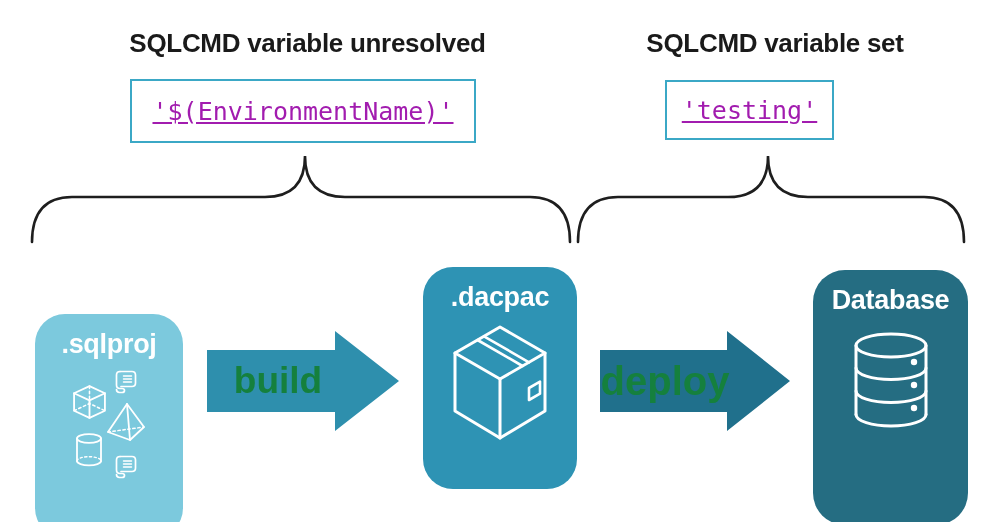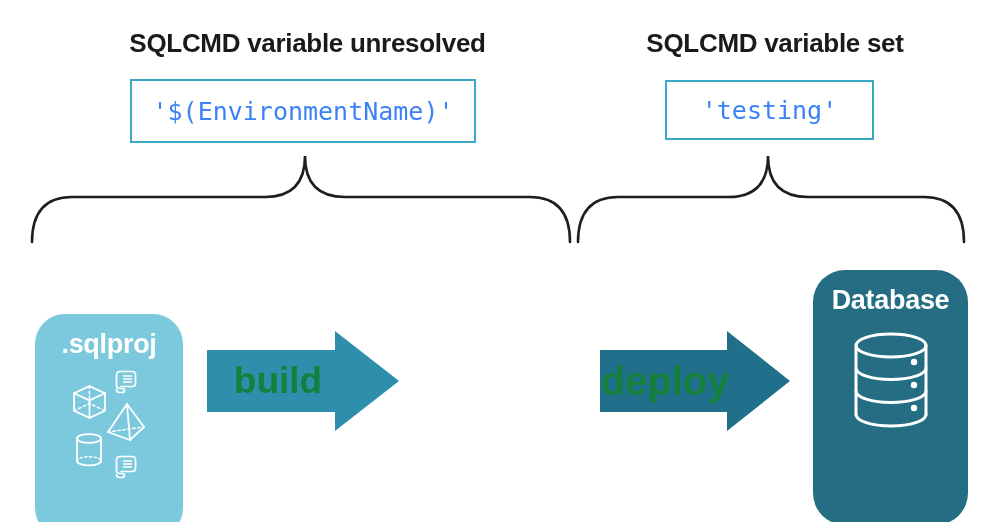--- a/index.html
+++ b/index.html
@@ -28,26 +28,27 @@
 
   .codebox {
     position: absolute;
     background: #ffffff;
     border: 2.5px solid var(--code-box-border, #3BA8C6);
     display: flex;
     align-items: center;
     justify-content: center;
   }
   .codebox--left  { left: 130px; top: 79px; width: 346px; height: 64px; }
-  .codebox--right { left: 665px; top: 80px; width: 209px; height: 60px; }
+  .codebox--right { left: 665px; top: 80px; width: 169px; height: 60px; }
   .code-text {
     font-family: "DejaVu Sans Mono", monospace;
     font-size: 25px;
-    color: #3b82f6;
+    color: #a21caf;
     white-space: pre;
+    text-decoration: underline;
   }
 
   .brace { position: absolute; }
   .brace path {
     fill: none;
     stroke: var(--brace-stroke, #1e1e1e);
     stroke-width: 2.6;
     stroke-linecap: round;
   }
   .brace--left  { left: 28px;  top: 151px; }
@@ -153,20 +154,31 @@
     </svg>
   </div>
 
   <div class="arrow arrow--build">
     <svg width="192" height="100" viewBox="0 0 192 100">
       <polygon points="0,19 128,19 128,0 192,50 128,100 128,81 0,81"></polygon>
     </svg>
     <span class="arrow-label">build</span>
   </div>
 
+  <div class="node node--dacpac">
+    <div class="node-label">.dacpac</div>
+
+    <svg class="icon" style="left:27px; top:56px;" width="100" height="120" viewBox="0 0 100 120">
+      <path stroke-width="3" d="M 50 4 L 95 30 L 50 56 L 5 30 Z"></path>
+      <path stroke-width="3" d="M 5 30 V 88 L 50 115 L 95 88 V 30"></path>
+      <path stroke-width="3" d="M 50 56 V 115"></path>
+      <path stroke-width="2.6" d="M 27.5 17 L 72.5 43 M 34 13.3 L 79 39.3"></path>
+      <path stroke-width="2.6" d="M 79 65 L 90 58.7 L 90 70.7 L 79 77 Z"></path>
+    </svg>
+  </div>
 
   <div class="arrow arrow--deploy">
     <svg width="190" height="100" viewBox="0 0 190 100">
       <polygon points="0,19 127,19 127,0 190,50 127,100 127,81 0,81"></polygon>
     </svg>
     <span class="arrow-label">deploy</span>
   </div>
 
   <div class="node node--database">
     <div class="node-label">Database</div>

